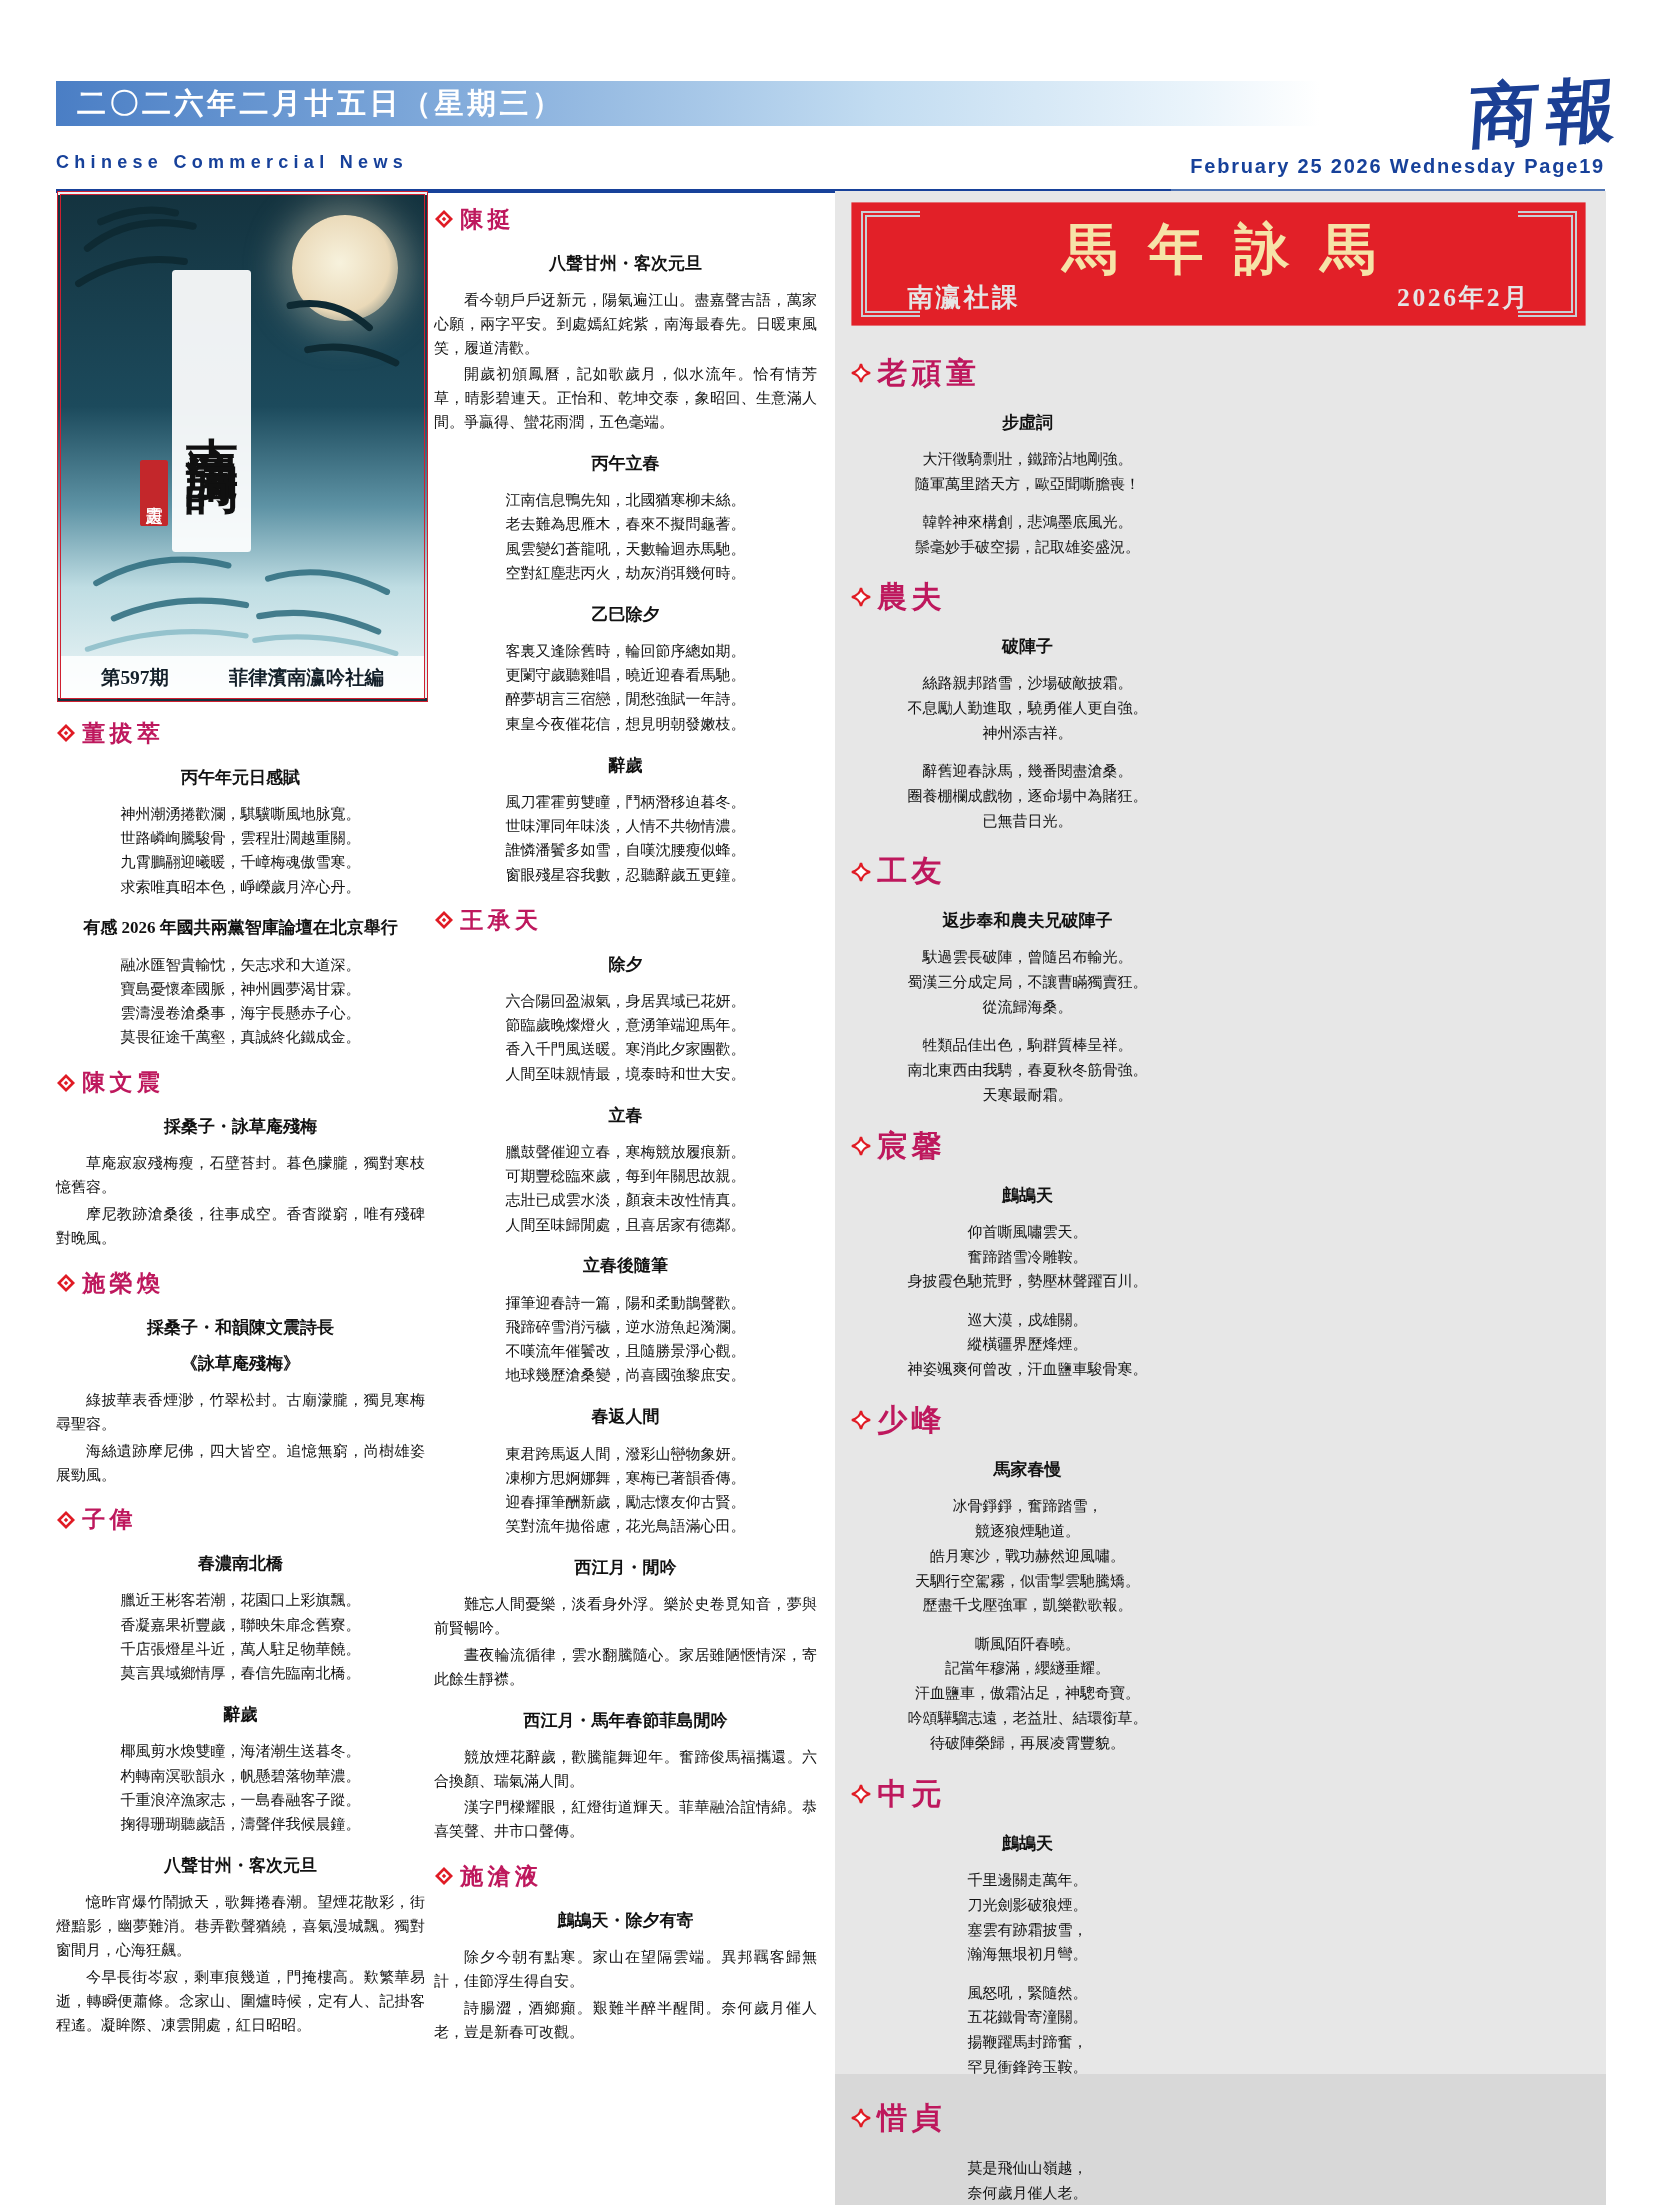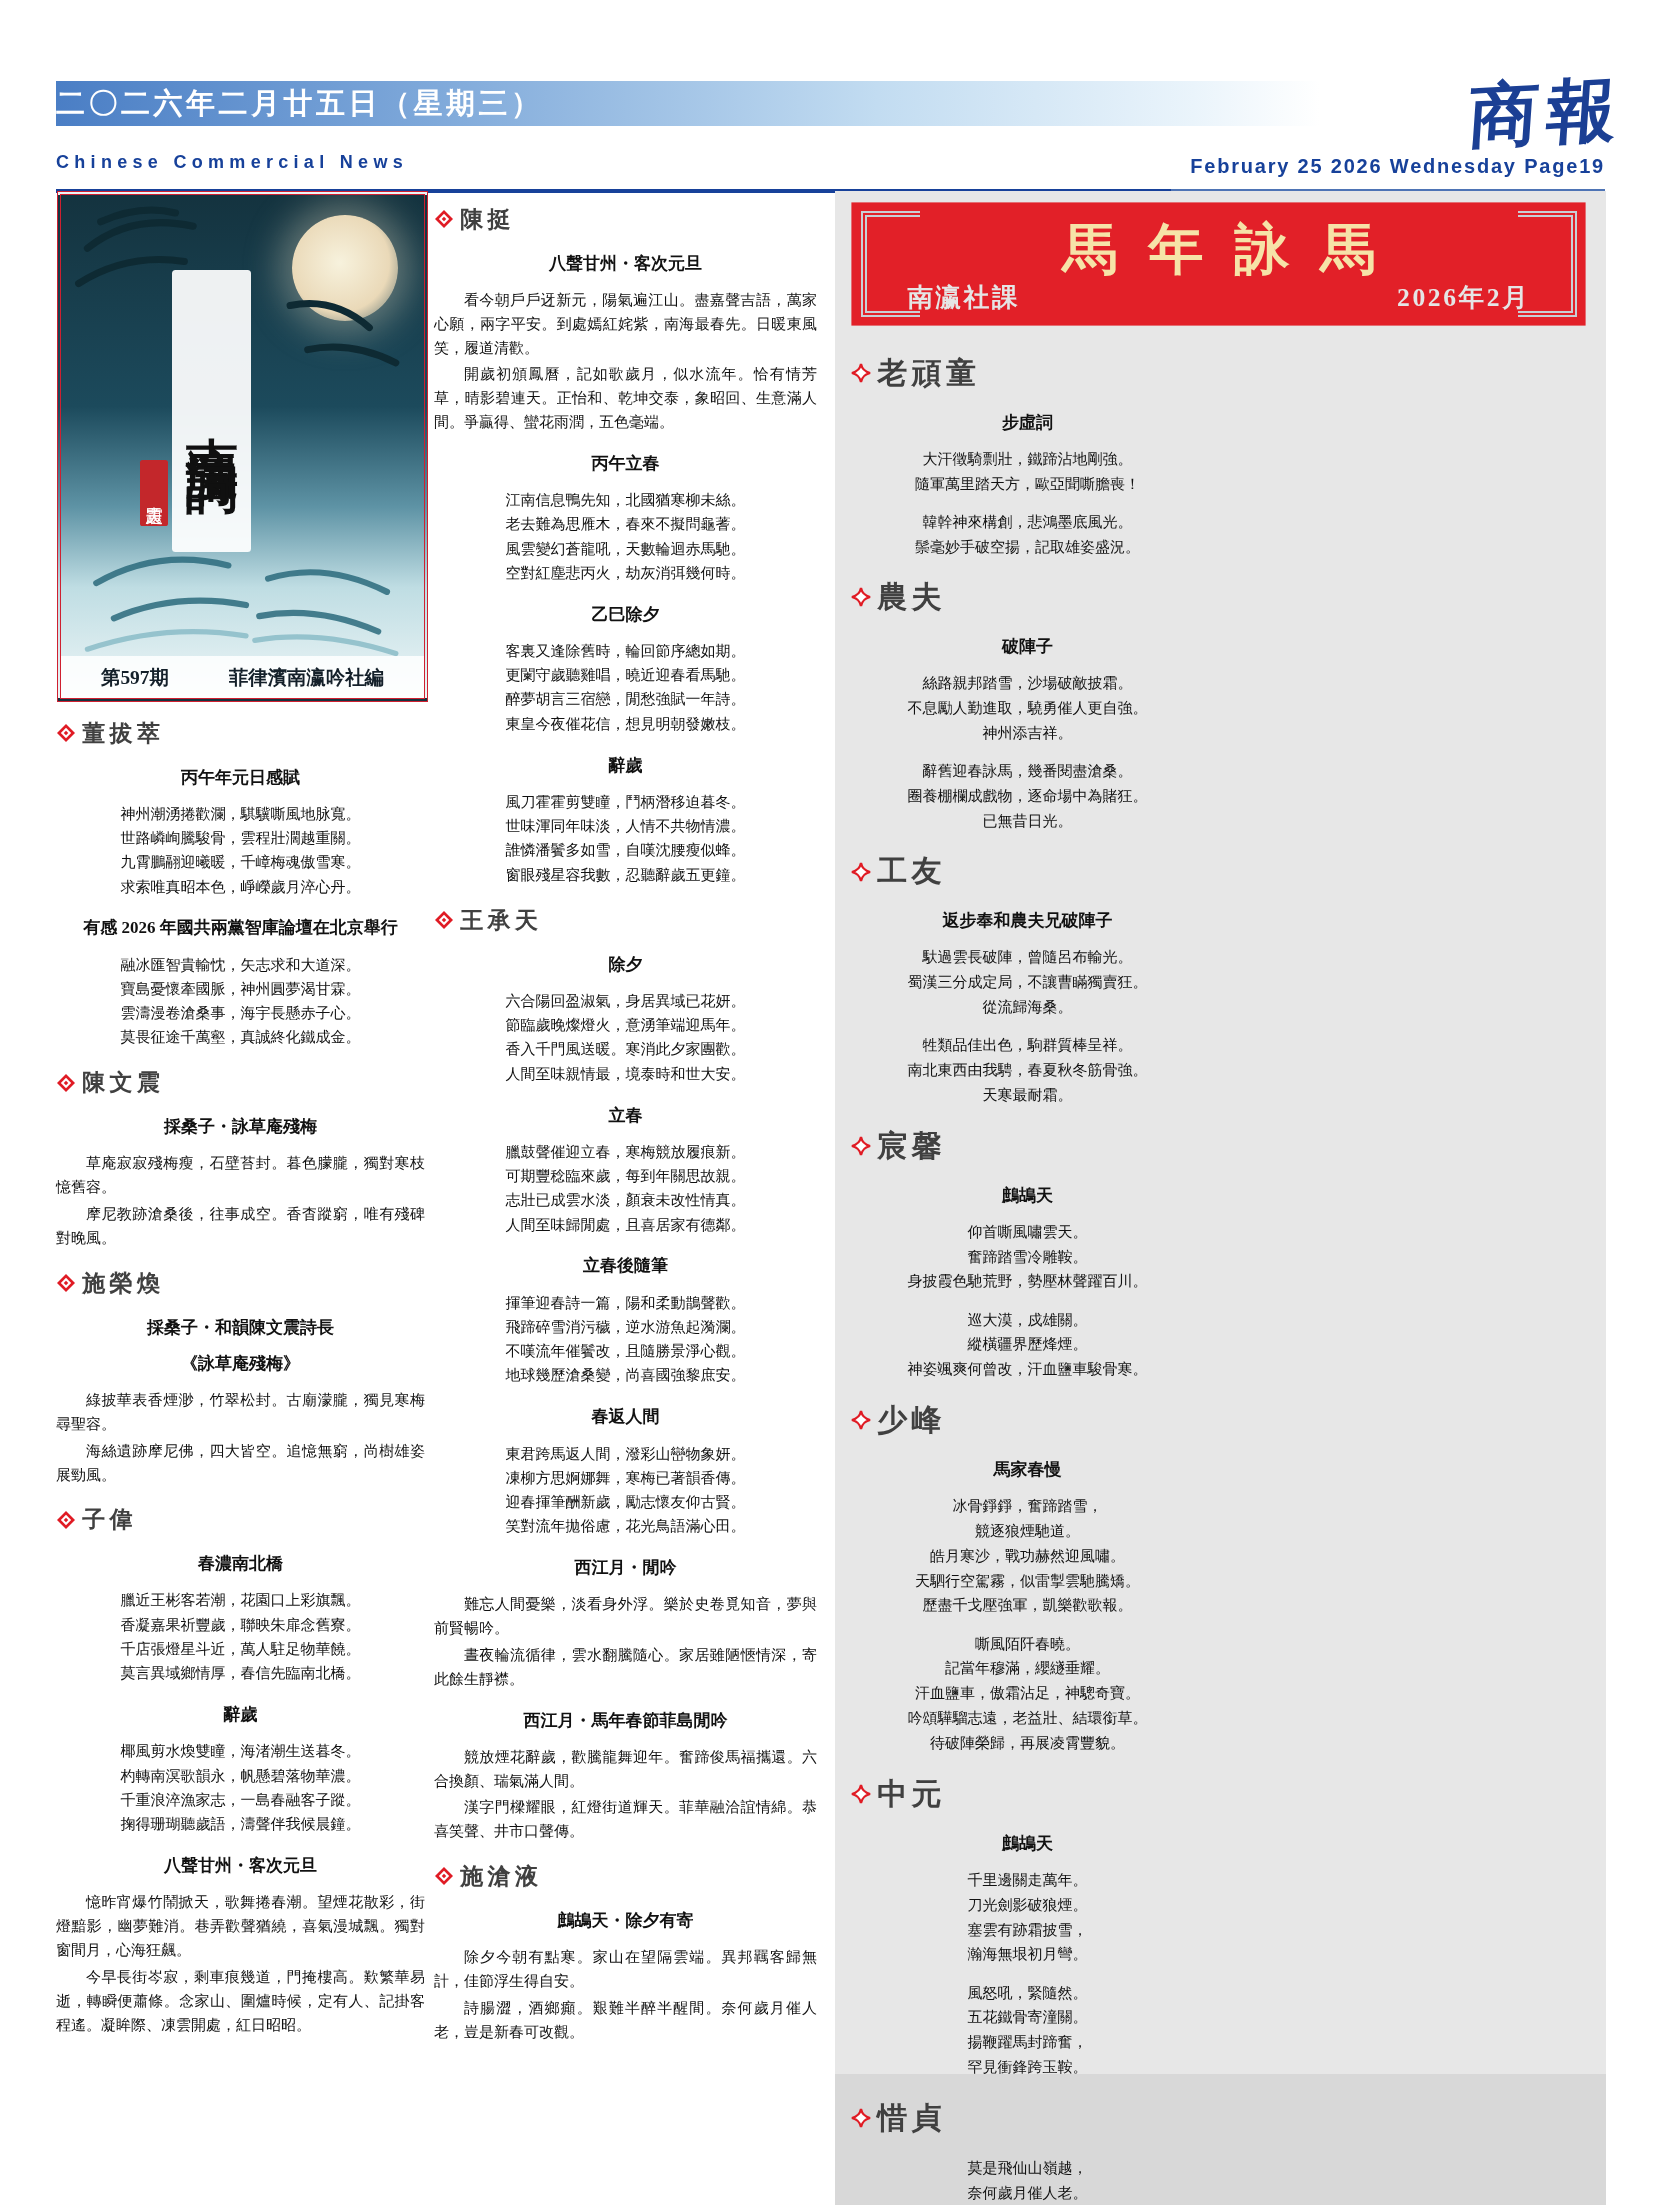--- a/index.html
+++ b/index.html
@@ -1,21 +1,21 @@
 <!DOCTYPE html>
 <html style="font-size:7px"><head>
 <meta charset="utf-8">
 <style>
   html,body{margin:0;padding:0;background:#fff;}
   #page{position:relative;width:1654px;height:2911px;background:#fff;overflow:hidden;
         font-family:"Liberation Serif","DejaVu Serif",serif;color:#111;}
   
   .datebar{position:absolute;left:56px;top:81px;width:1264px;height:45px;
            background:linear-gradient(90deg,#4a7ec5 0%,#7fa9da 30%,#c2dcf1 65%,#eaf4fb 90%,#ffffff 100%);}
-  .datebar span{display:block;line-height:45px;padding-left:0;color:#fff;
+  .datebar span{display:block;line-height:45px;padding-left:21px;color:#fff;
                 font-size:29px;font-weight:bold;letter-spacing:3.5px;font-family:"Liberation Sans",sans-serif;}
   .masthead{position:absolute;left:1469px;top:66px;width:176px;height:84px;color:#1b3f94;
             font-size:70px;font-weight:bold;transform:rotate(-3deg) skewX(-7deg);letter-spacing:8px;}
   .engrow{position:absolute;left:56px;top:149px;width:1549px;height:35px;color:#17419a;}
   .engtitle{position:absolute;left:0;top:2.6px;font-family:"Liberation Sans",sans-serif;
             font-size:18px;font-weight:bold;letter-spacing:5.3px;}
   .engdate{position:absolute;right:0;top:6.2px;font-family:"Liberation Sans",sans-serif;
            font-size:20px;font-weight:bold;letter-spacing:1.8px;}
   .bluerule{position:absolute;left:56px;top:189px;width:1549px;height:4px;
             background:linear-gradient(90deg,#17419a 0%,#17419a 72%,#4e74b5 72%,#4e74b5 100%);}
@@ -30,21 +30,21 @@
         border-radius:3.5px;display:flex;flex-direction:column;align-items:center;justify-content:center;}
   .ptitle-panel .vtitle{writing-mode:vertical-rl;font-size:52px;font-weight:bold;color:#101010;letter-spacing:8px;}
   .pseal{position:absolute;left:79px;top:265px;width:28px;height:66px;background:#c3272b;color:#fff;
          writing-mode:vertical-rl;font-size:17.6px;text-align:center;line-height:28px;border-radius:2.6px;}
   .pcaption{position:absolute;left:0;bottom:0;width:100%;height:42px;background:rgba(255,255,255,.85);
             display:flex;align-items:center;justify-content:center;gap:60px;
             font-size:19.4px;font-weight:bold;color:#14202a;}
   
   .flowcol{position:absolute;}
   .author{display:flex;align-items:center;gap:6.2px;font-size:23px;font-weight:bold;
-          letter-spacing:4.4px;margin:11.5px 0 17px 0;color:#404040;}
+          letter-spacing:4.4px;margin:11.5px 0 17px 0;color:#be185d;}
   .ic{width:20px;height:20px;flex:0 0 auto;}
   .poem{margin:0 0 17.6px 0;}
   .ptitle{font-size:17px;font-weight:bold;text-align:center;margin:8.8px 17.6px 11.5px 17.6px;line-height:1.45;}
   .vline{font-size:15px;text-align:center;line-height:1.62;}
   .para{font-size:15px;line-height:1.6;text-align:justify;text-indent:30px;margin:0 0 2.6px 0;}
   .vgap{height:13.2px;}
   
   .panel{position:absolute;left:835px;top:191px;width:771px;height:2704px;background:#e7e7e7;}
   .panel::after{content:'';position:absolute;left:0;top:1883px;right:0;bottom:0;background:#d8d8d8;}
   .panel-inner{position:relative;z-index:2;}

